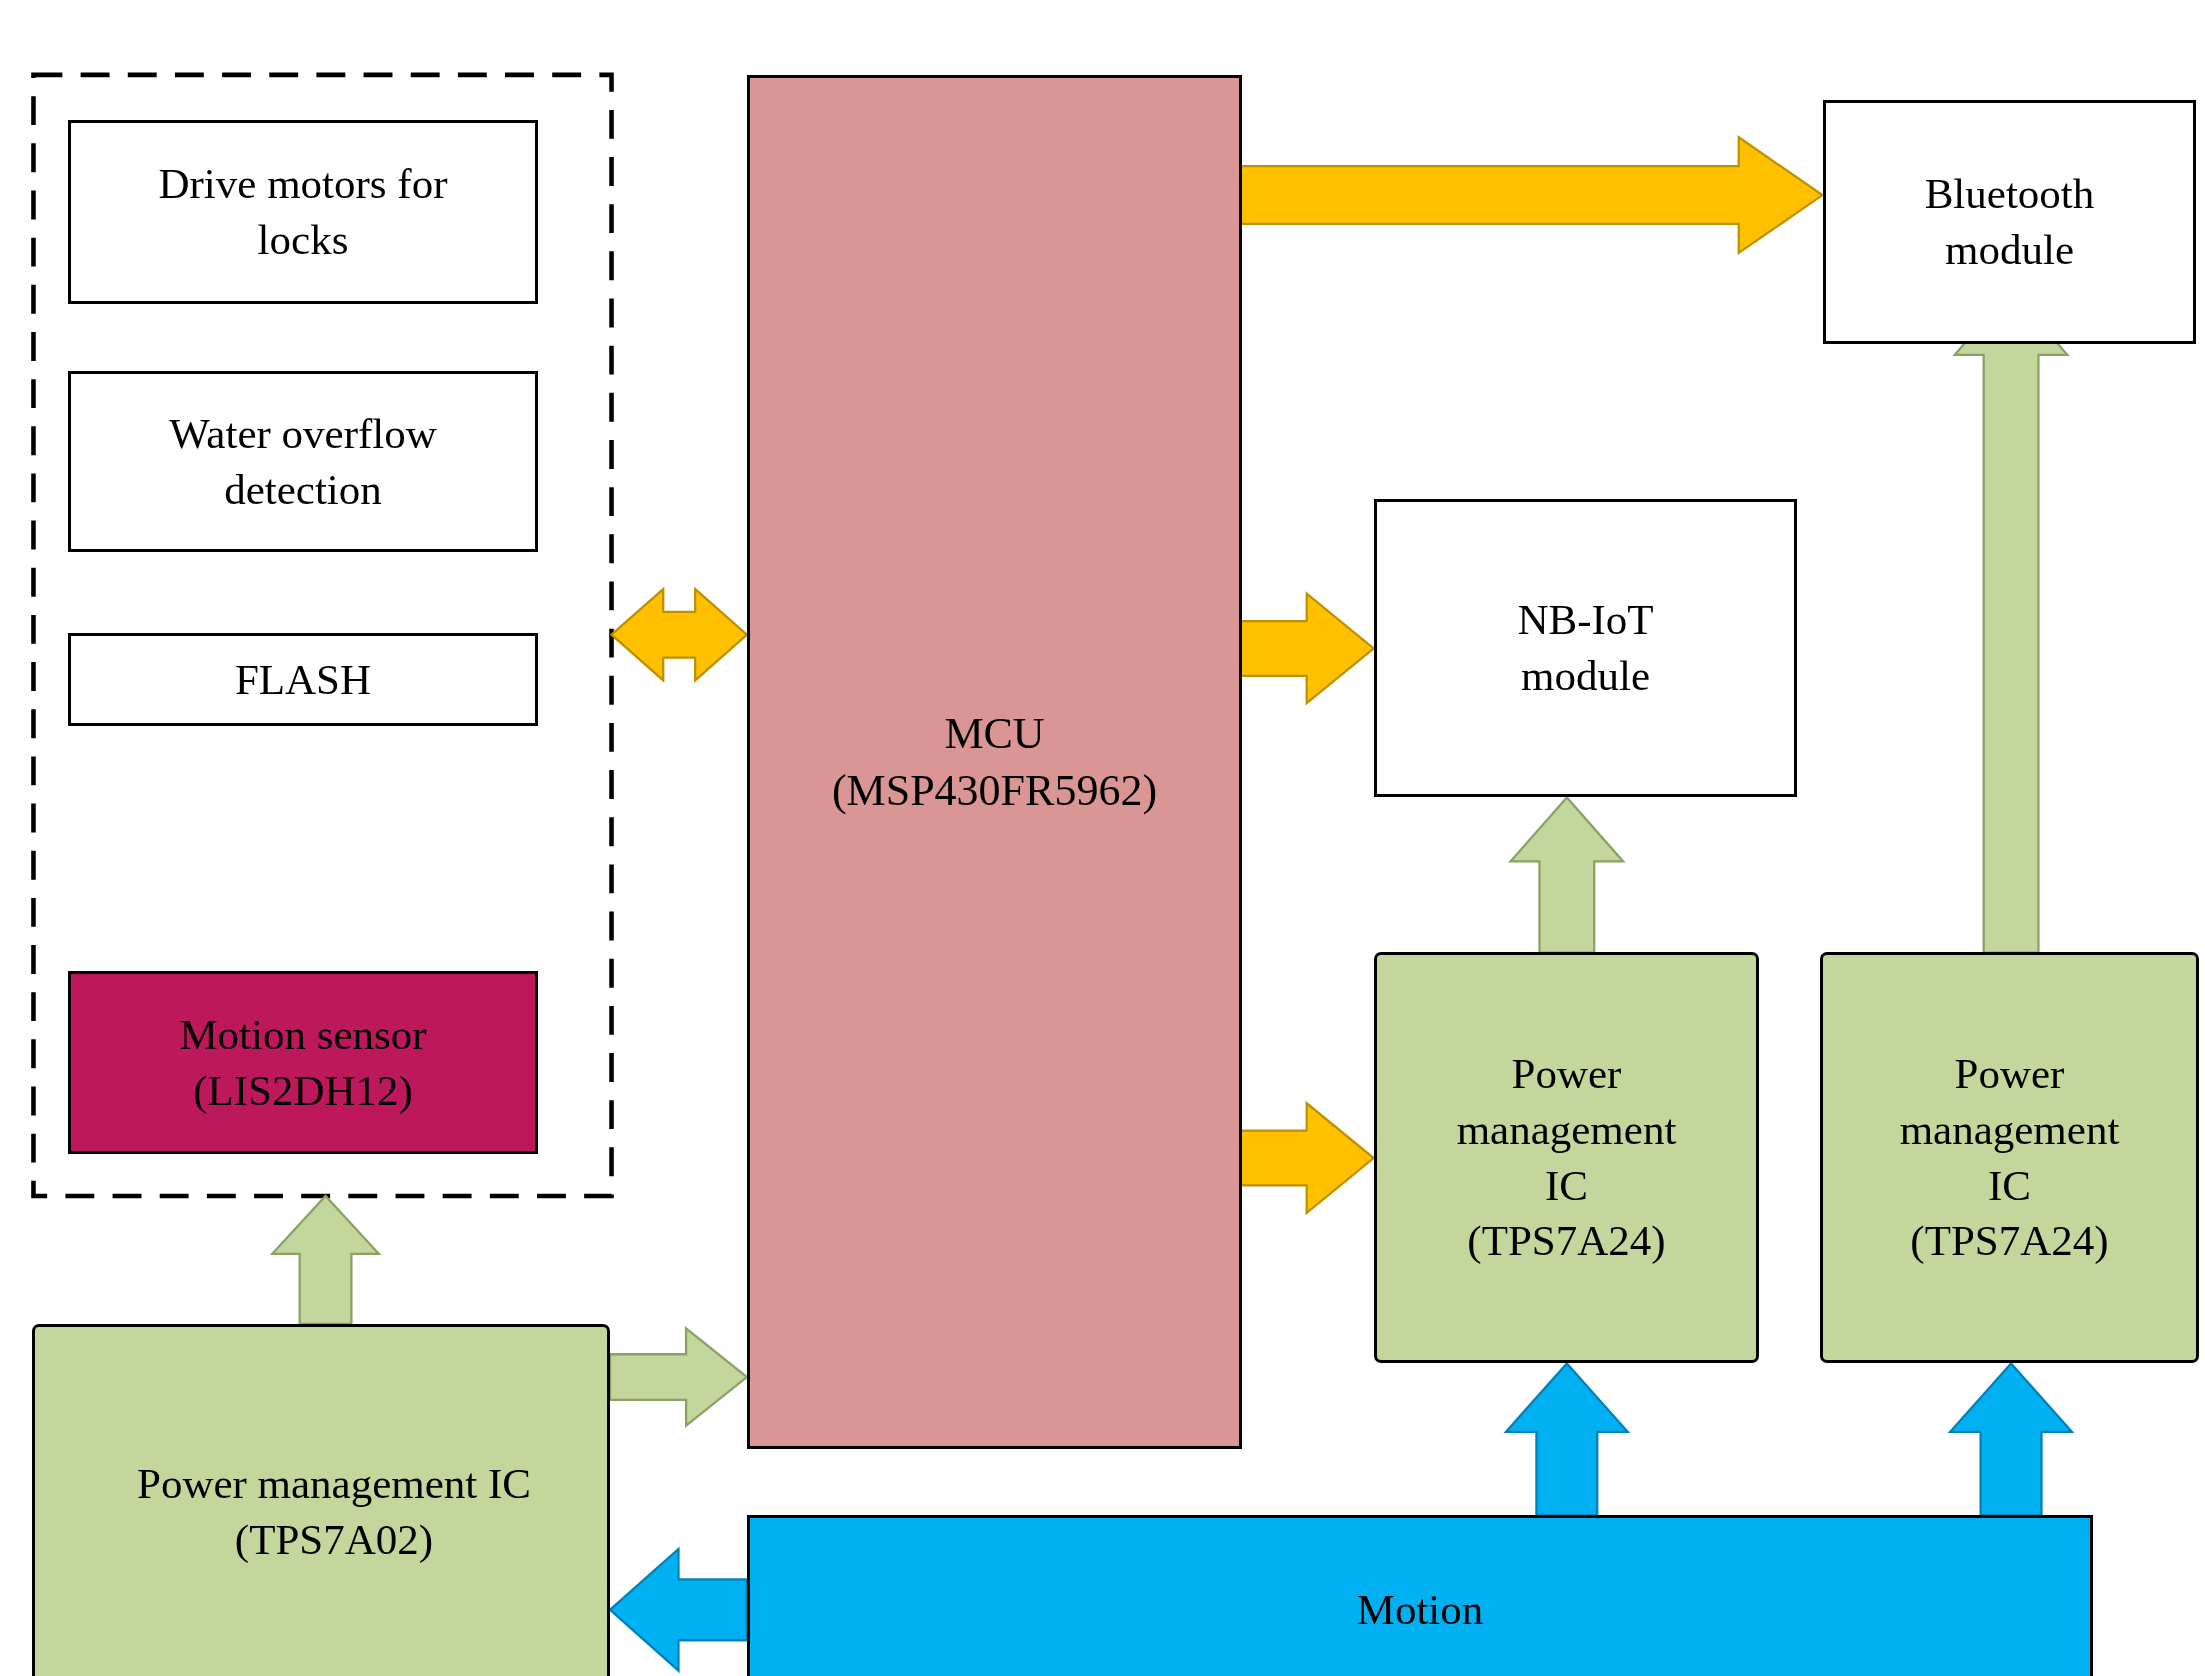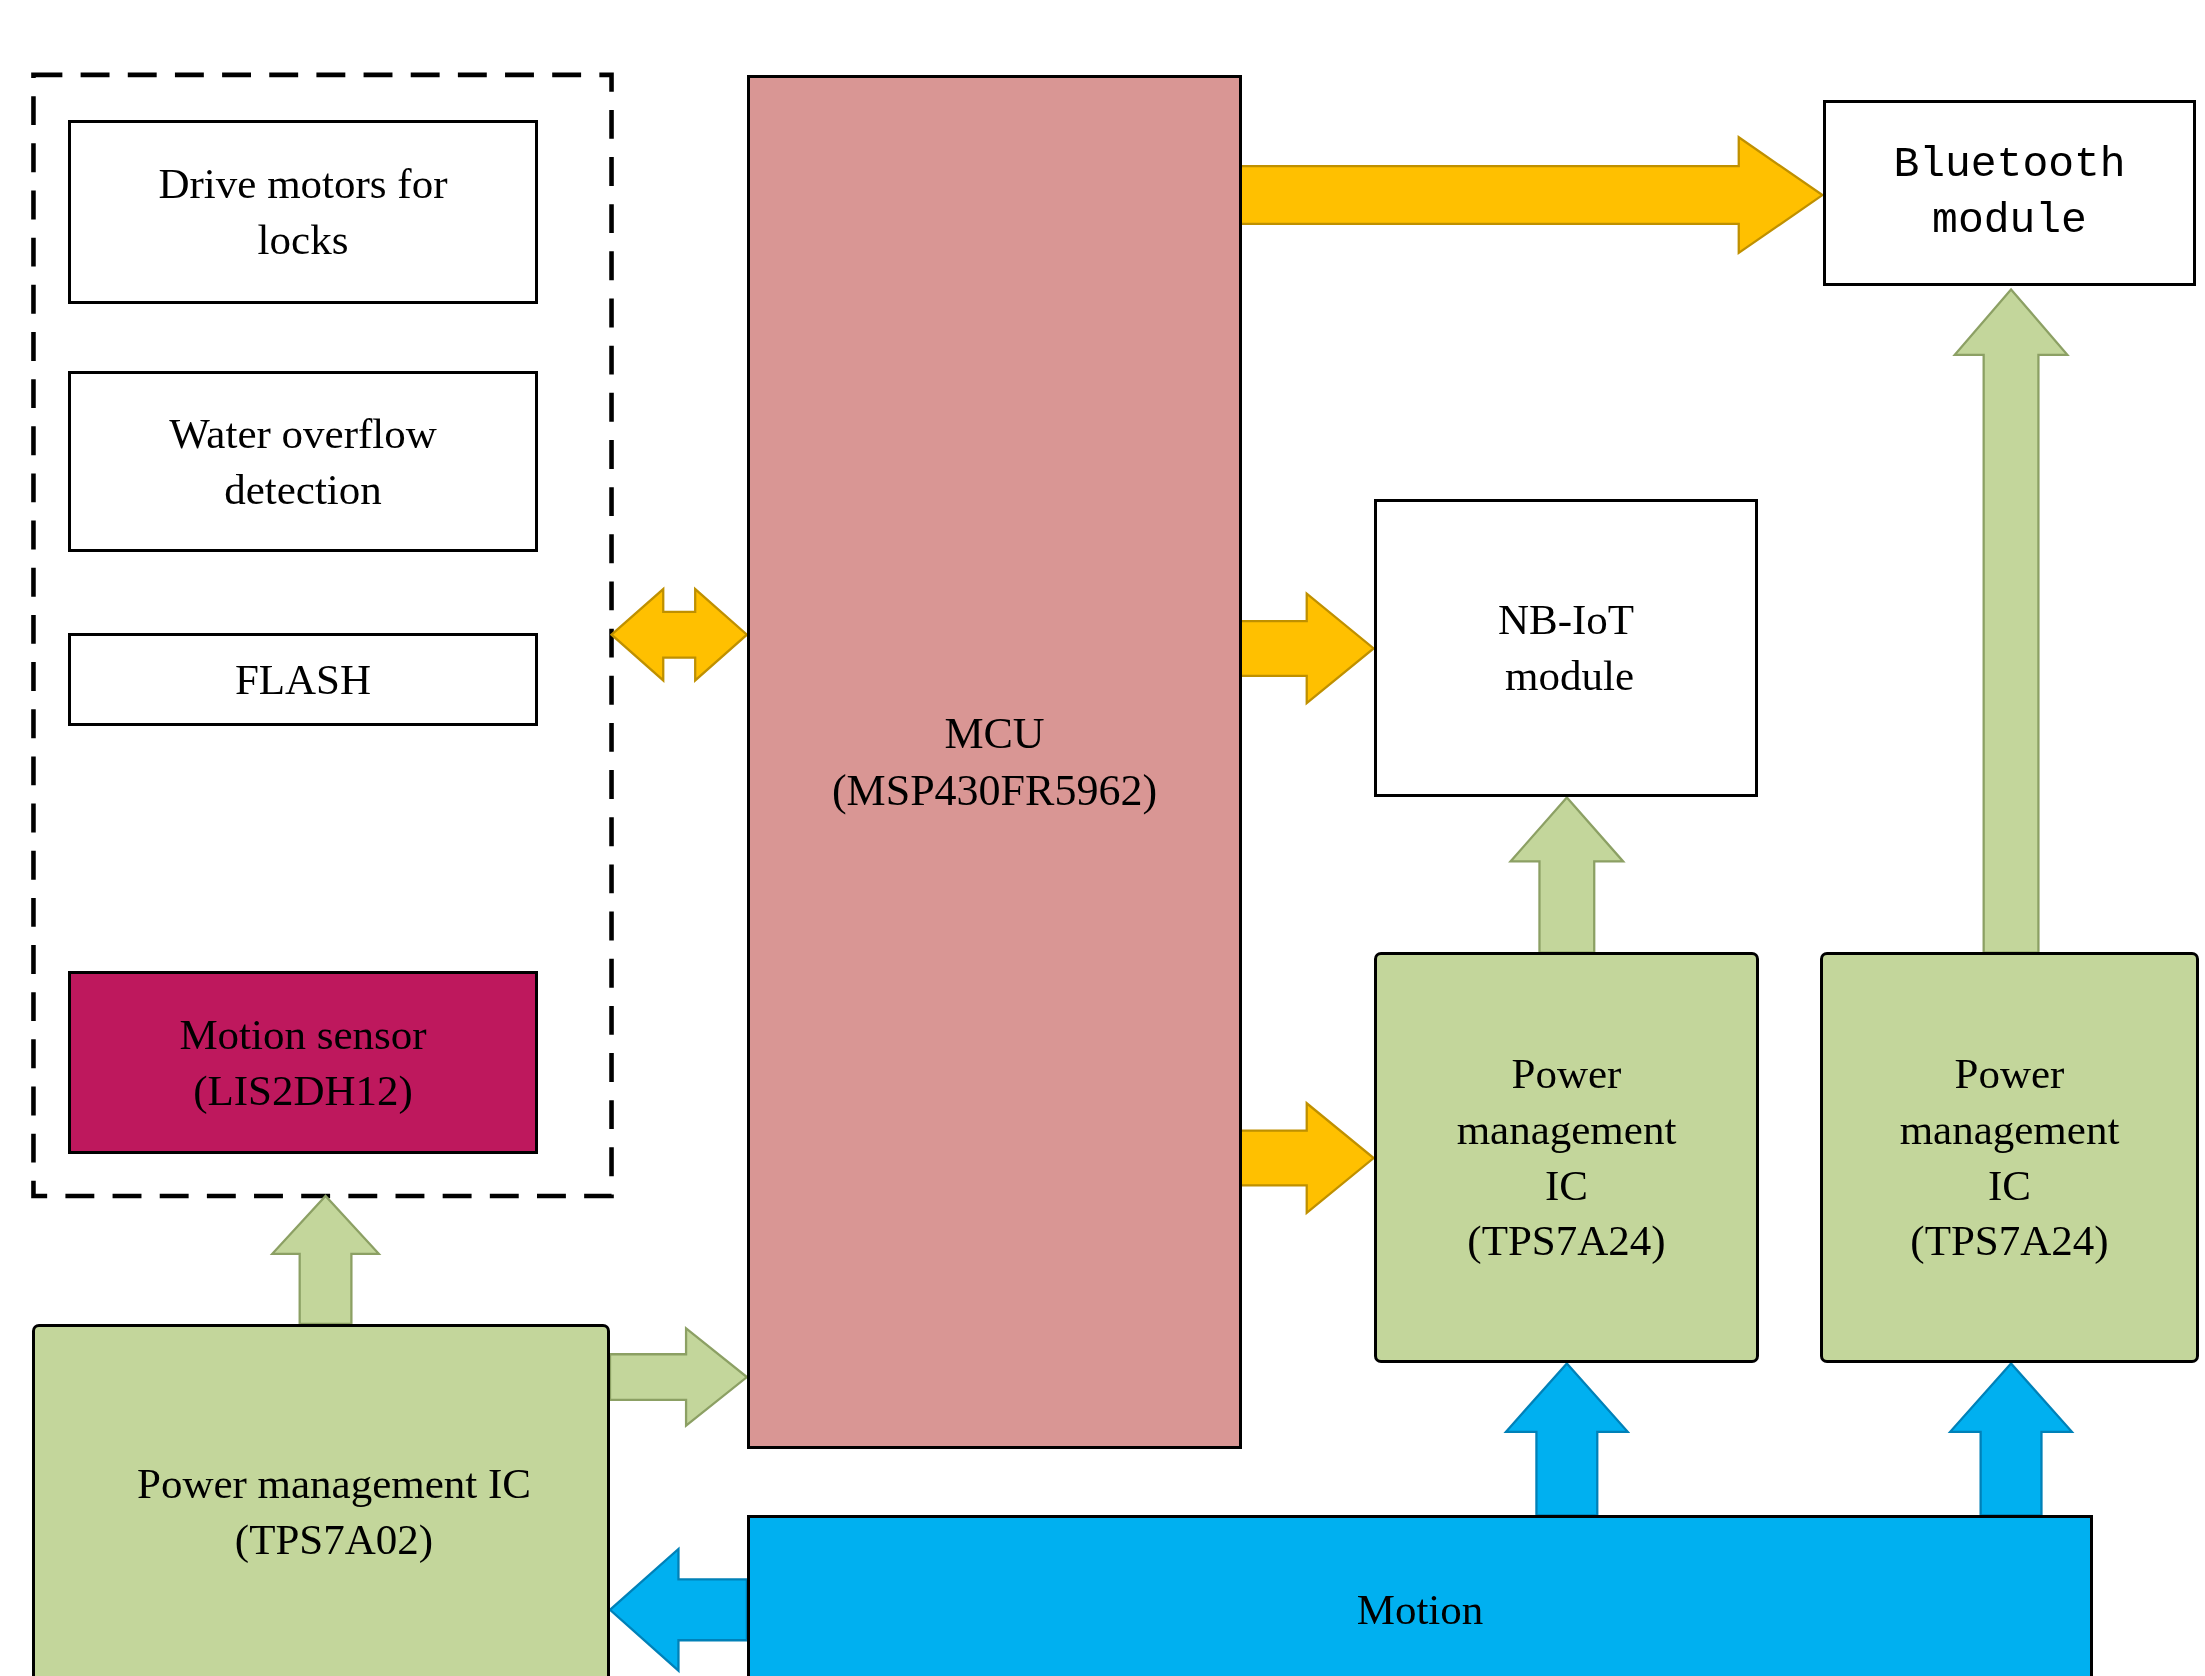--- a/index.html
+++ b/index.html
@@ -38,22 +38,22 @@
   .blue      { background: #00b0f0; }
   .lightblue { background: #be185d; }
 
   
   .drive-motors   { left: 68px;   top: 88px;  width: 470px;  height: 184px; }
   .water-overflow { left: 68px;   top: 339px;  width: 470px;  height: 181px; }
   .flash          { left: 68px;   top: 601px;  width: 470px;  height: 93px; }
   .rtc            { left: 68px;   top: 771px; width: 470px;  height: 93px; }
   .motion-sensor  { left: 68px;   top: 939px; width: 470px;  height: 183px; }
   .mcu            { left: 747px;  top: 43px;   width: 495px;  height: 1374px; font-size: 44px; }
-  .bluetooth      { left: 1823px; top: 68px;   width: 373px;  height: 186px; font-family: Liberation Mono, monospace; }
-  .nbiot          { left: 1374px; top: 467px;  width: 384px;  height: 298px; text-align: right; }
+  .bluetooth      { left: 1823px; top: 68px;   width: 373px;  height: 244px; }
+  .nbiot          { left: 1374px; top: 467px;  width: 423px;  height: 298px; }
   .pmic-nbiot     { left: 1374px; top: 920px; width: 385px;  height: 411px; }
   .pmic-bluetooth { left: 1820px; top: 920px; width: 379px;  height: 411px; }
   .pmic-main      { left: 32px;   top: 1292px; width: 578px;  height: 376px; padding-left: 26px; }
   .battery        { left: 747px;  top: 1483px; width: 1346px; height: 190px; }
 
   .arrow-orange { fill: #ffc000; stroke: #bf9000; stroke-width: 3; }
   .arrow-green  { fill: #c3d69b; stroke: #8ca064; stroke-width: 3; }
   .arrow-blue   { fill: #00b0f0; stroke: #0081b8; stroke-width: 3; }
   .dashed-frame { fill: none; stroke: #000000; stroke-width: 6; stroke-dasharray: 38 24; }
 </style>

